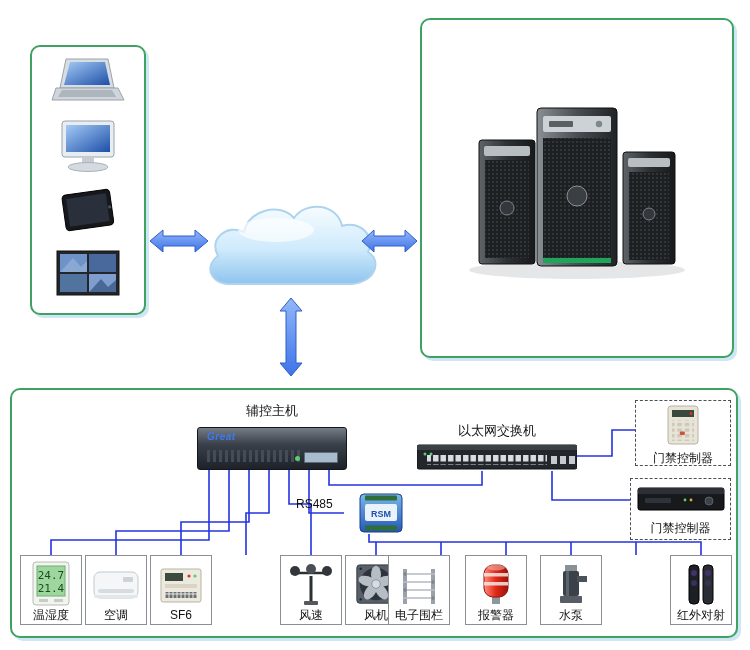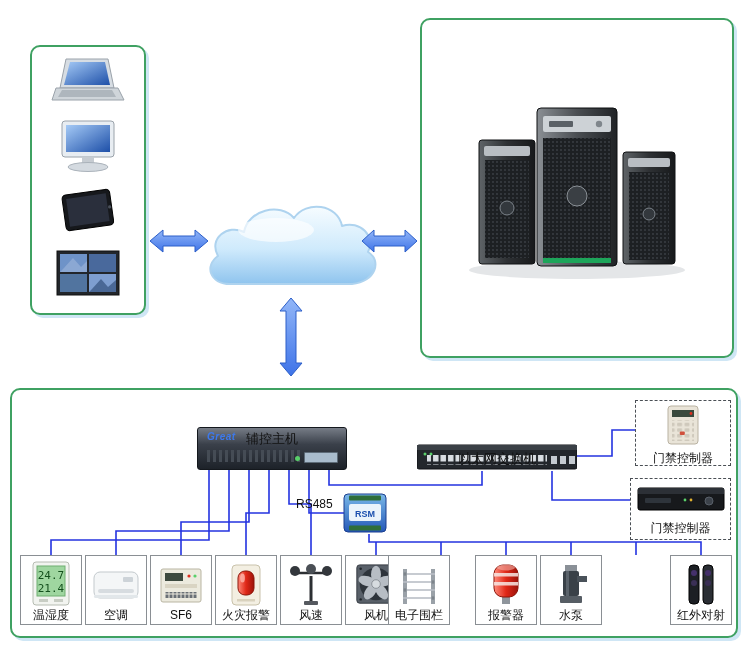--- a/index.html
+++ b/index.html
@@ -14,21 +14,21 @@
   }
   .clients { left:30px; top:45px; width:112px; height:266px;
     display:flex; flex-direction:column; align-items:center; justify-content:space-evenly; }
   .servers { left:420px; top:18px; width:310px; height:336px;
     display:flex; align-items:center; justify-content:center; }
   .control { left:10px; top:388px; width:728px; height:250px; box-sizing:border-box; }
 
   .abs { position:absolute; }
   .wires { position:absolute; left:0; top:0; width:100%; height:100%; z-index:1; }
 
-  .toplabel { position:absolute; font-size:13px; text-align:center; z-index:3; color:#111;margin-top:28px; }
+  .toplabel { position:absolute; font-size:13px; text-align:center; z-index:3; color:#111; }
 
   .host {
     position:absolute; left:185px; top:37px; width:150px; height:43px; z-index:2;
     background:linear-gradient(#767c86,#3a404a 40%,#1d2229);
     border:1px solid #14181d; border-radius:3px; box-sizing:border-box;
   }
   .host-brand { position:absolute; left:9px; top:3px; font-size:10px; font-weight:bold;
     font-style:italic; color:#3d79ec; letter-spacing:0.5px;text-align:right; }
   .host-vents { position:absolute; left:9px; top:22px; width:95px; height:12px;
     background:repeating-linear-gradient(90deg,#454c55 0 3px,transparent 3px 6px); }
@@ -48,21 +48,21 @@
   .dashedbox {
     position:absolute; z-index:2; background:#fff;
     border:1px dashed #4a4f55; box-sizing:border-box;
     display:flex; flex-direction:column; align-items:center; justify-content:space-between;
     padding:4px 2px 2px 2px;
     font-family:Liberation Mono, monospace;
   }
   .dashedbox .lbl { font-size:12px; white-space:nowrap; }
 
   .rs485 { position:absolute; left:284px; top:107px; width:46px; font-size:12px; z-index:3; }
-  .rsm { position:absolute; left:328px; top:102px; z-index:2; }
+  .rsm { position:absolute; left:344px; top:102px; z-index:2; }
   .switchdev { position:absolute; left:405px; top:53px; z-index:2; }
 </style>
 </head>
 <body>
 
 <svg width="0" height="0" style="position:absolute" aria-hidden="true">
   <defs>
     <linearGradient id="gCloud" x1="0" y1="0" x2="0" y2="1">
       <stop offset="0" stop-color="#f6fcff"></stop>
         <stop offset="0.55" stop-color="#cfeafc"></stop>
@@ -317,31 +317,20 @@
           <rect x="8" y="9" width="18" height="8" fill="#3d4a3f"></rect>
           <circle cx="32" cy="12" r="1.6" fill="#e03020"></circle>
           <circle cx="38" cy="12" r="1.6" fill="#59d06a"></circle>
           <rect x="8" y="28" width="32" height="6" fill="url(#pTerm)"></rect>
           <rect x="8" y="20" width="32" height="4" fill="#d9d4c3"></rect>
         </svg>
       </span>
       <span class="lbl">SF6</span>
     </div>
 
-    <div class="dev" style="left:203px;">
-      <span class="ico">
-        <svg width="48" height="46" viewBox="0 0 48 46">
-          <rect x="10" y="3" width="28" height="40" rx="4" fill="#f3efe2" stroke="#c9c2ab"></rect>
-          <rect x="16" y="9" width="16" height="24" rx="7" fill="url(#gRed)" stroke="#8c1408"></rect>
-          <ellipse cx="20.5" cy="16" rx="2.4" ry="4.5" fill="#ffb8ae" opacity="0.8"></ellipse>
-          <rect x="15" y="37" width="18" height="2.5" fill="#d9d2bd"></rect>
-        </svg>
-      </span>
-      <span class="lbl">火灾报警</span>
-    </div>
 
     <div class="dev" style="left:268px;">
       <span class="ico">
         <svg width="48" height="46" viewBox="0 0 48 46">
           <line x1="24" y1="14" x2="24" y2="41" stroke="#2c2f33" stroke-width="3"></line>
           <line x1="8" y1="11" x2="40" y2="11" stroke="#2c2f33" stroke-width="2.5"></line>
           <circle cx="8" cy="9" r="5" fill="#33373c"></circle>
           <circle cx="40" cy="9" r="5" fill="#33373c"></circle>
           <circle cx="24" cy="7" r="5" fill="#4a4f55"></circle>
           <rect x="17" y="39" width="14" height="4" rx="1" fill="#55595f"></rect>
@@ -383,21 +372,21 @@
           <line x1="8" y1="34" x2="40" y2="34" stroke="#b9bfc6" stroke-width="1.6"></line>
           <circle cx="10" cy="10" r="1.8" fill="#7d848b"></circle>
             <circle cx="38" cy="18" r="1.8" fill="#7d848b"></circle>
           <circle cx="10" cy="26" r="1.8" fill="#7d848b"></circle>
             <circle cx="38" cy="34" r="1.8" fill="#7d848b"></circle>
         </svg>
       </span>
       <span class="lbl">电子围栏</span>
     </div>
 
-    <div class="dev" style="left:463px;">
+    <div class="dev" style="left:453px;">
       <span class="ico">
         <svg width="48" height="46" viewBox="0 0 48 46">
           <rect x="20" y="34" width="8" height="8" fill="#8f959c"></rect>
           <rect x="12" y="3" width="24" height="32" rx="9" fill="url(#gRed)" stroke="#8c1408"></rect>
           <rect x="12" y="11" width="24" height="3.5" fill="#f6e8e4" opacity="0.85"></rect>
           <rect x="12" y="20" width="24" height="3.5" fill="#f6e8e4" opacity="0.85"></rect>
           <ellipse cx="24" cy="5.5" rx="9" ry="3" fill="#f0b2a8" opacity="0.6"></ellipse>
         </svg>
       </span>
       <span class="lbl">报警器</span>

